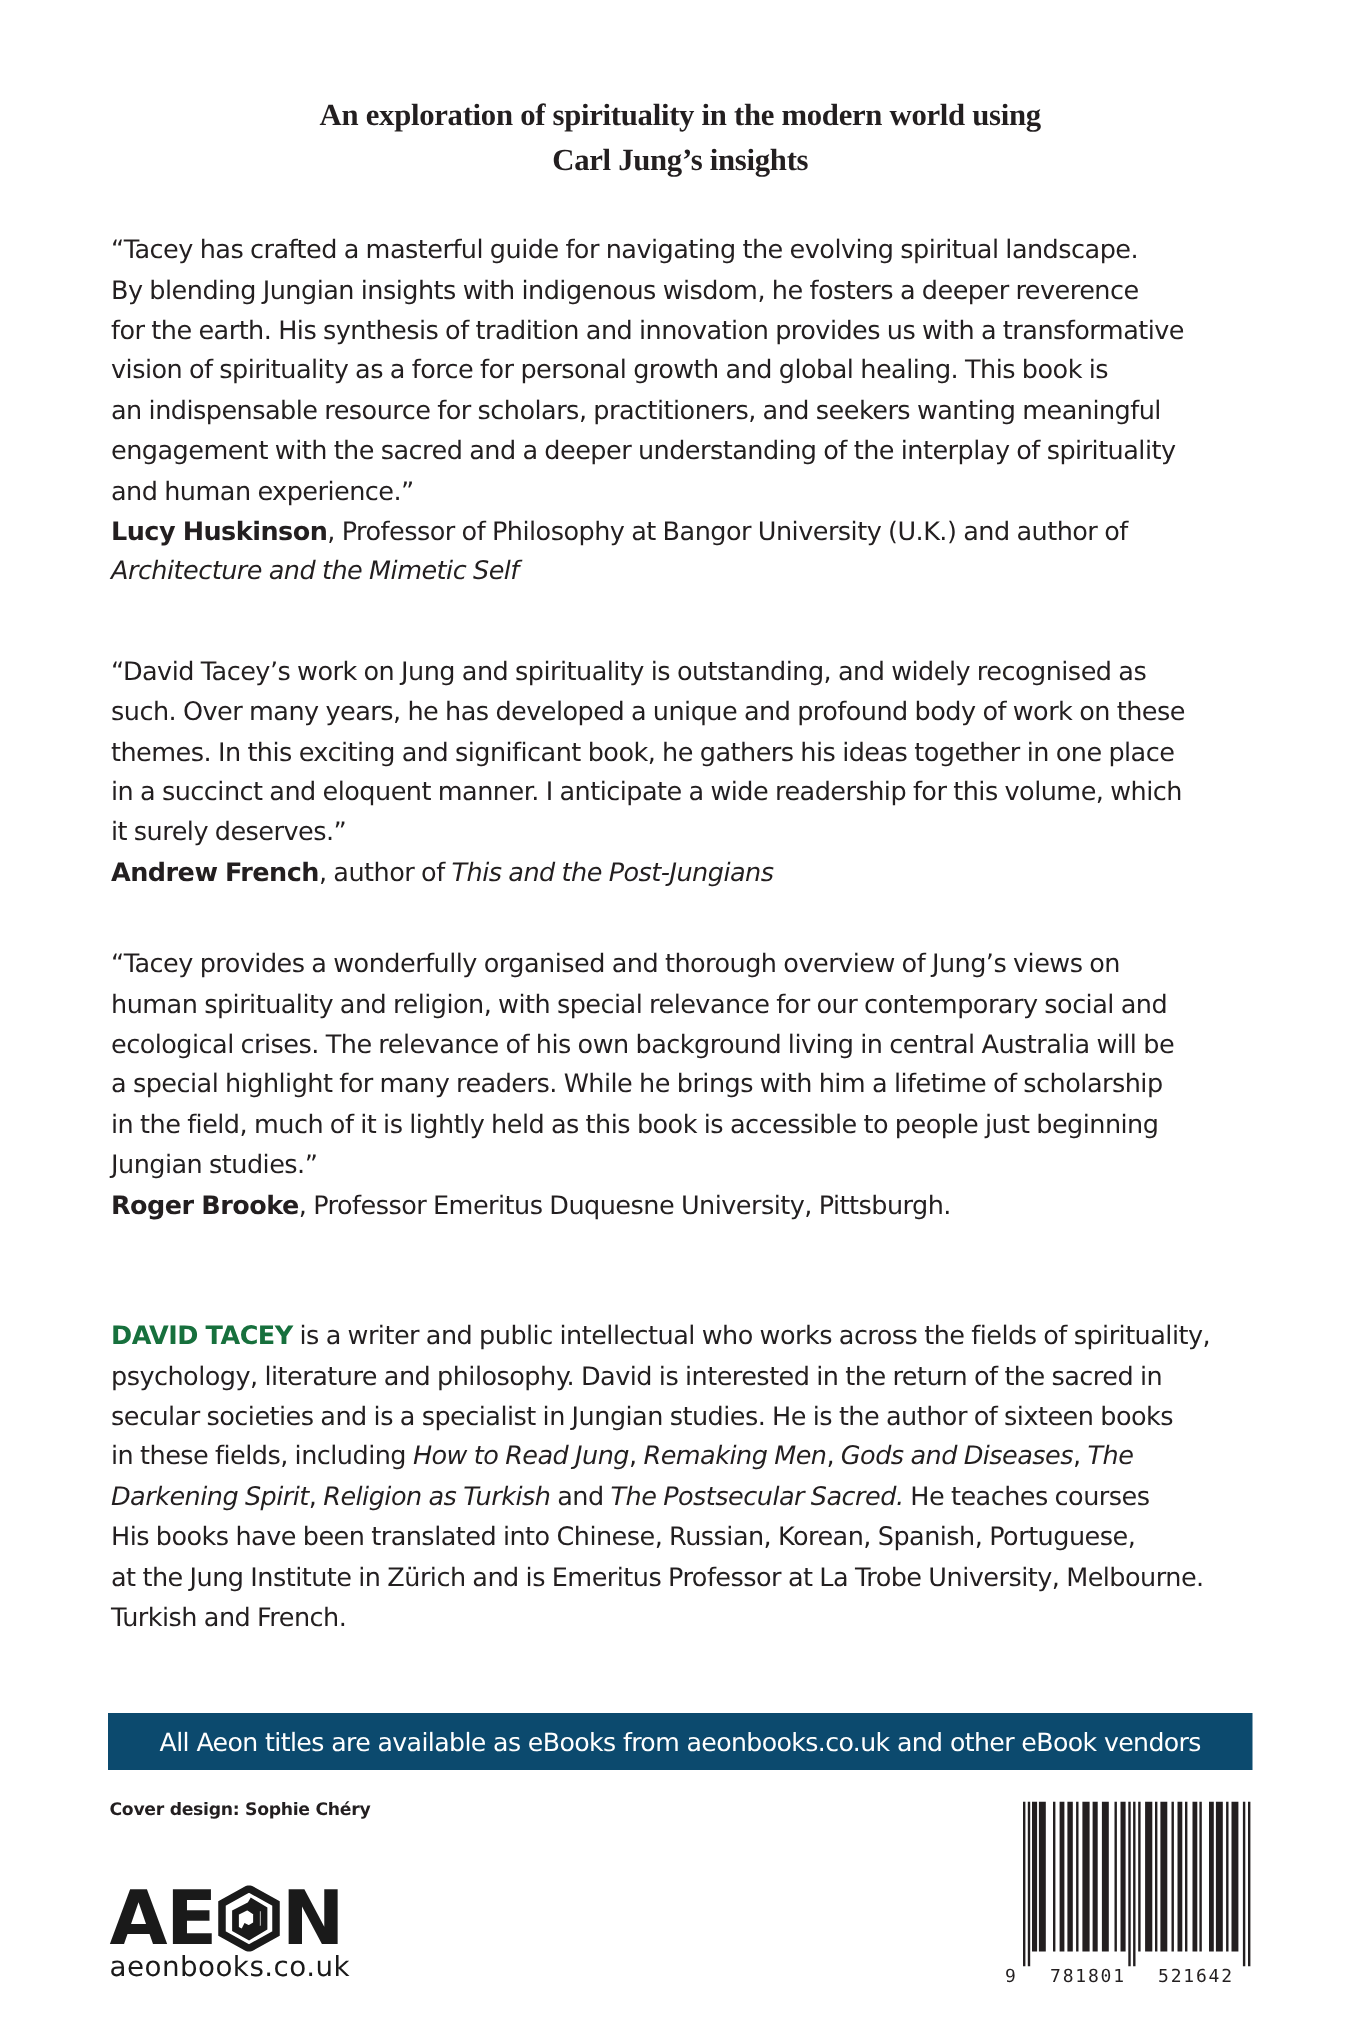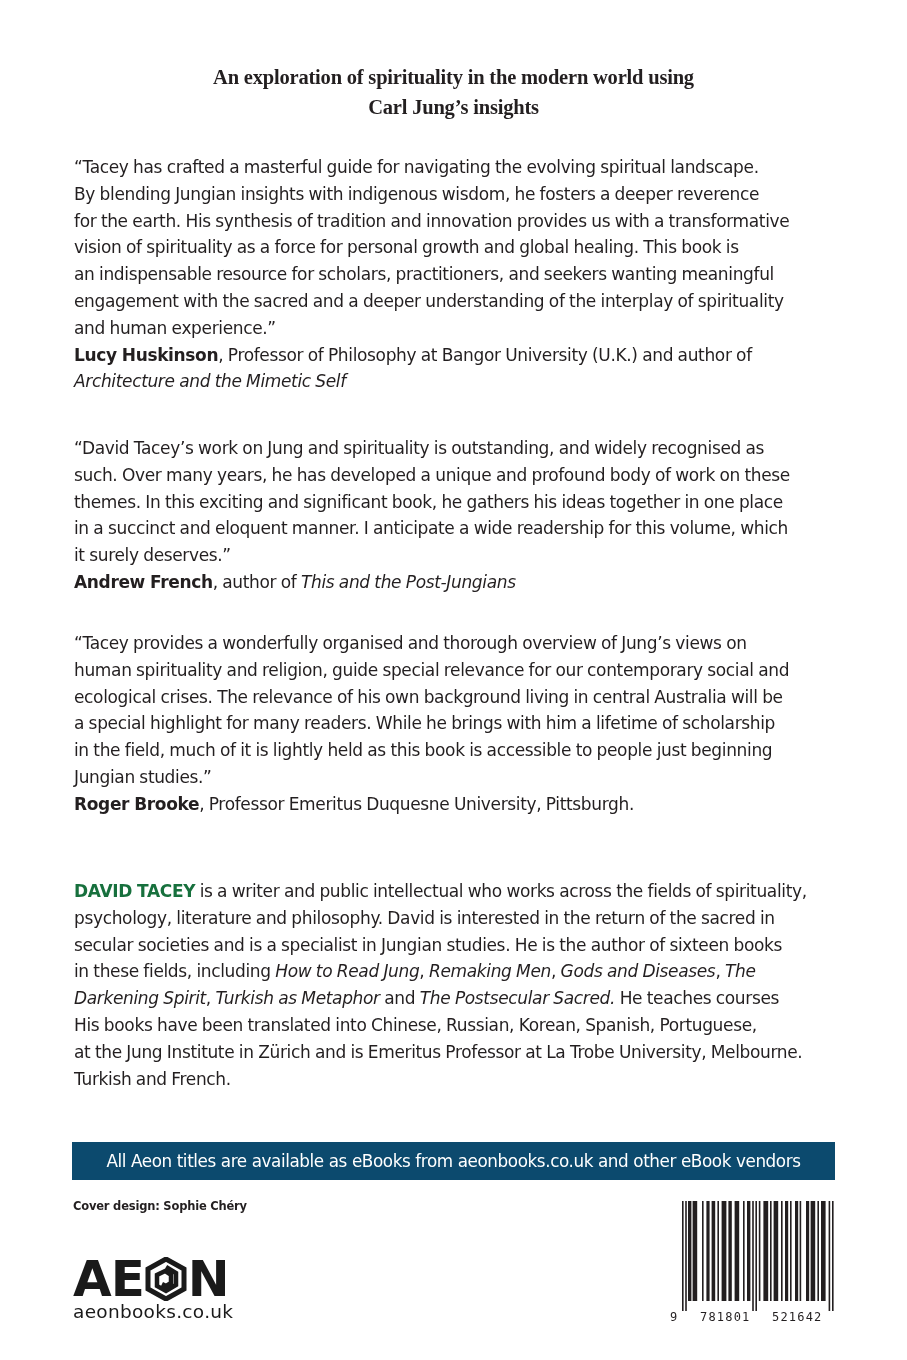--- a/index.html
+++ b/index.html
@@ -73,34 +73,34 @@
     <span class="line">“David Tacey’s work on Jung and spirituality is outstanding, and widely recognised as</span>
     <span class="line">such. Over many years, he has developed a unique and profound body of work on these</span>
     <span class="line">themes. In this exciting and significant book, he gathers his ideas together in one place</span>
     <span class="line">in a succinct and eloquent manner. I anticipate a wide readership for this volume, which</span>
     <span class="attr">it surely deserves.”</span>
     <span class="attr"><b>Andrew French</b><span>, author of </span><i>This and the Post-Jungians</i></span>
   </div>
 
   <div class="block" id="q3">
     <span class="line">“Tacey provides a wonderfully organised and thorough overview of Jung’s views on</span>
-    <span class="line">human spirituality and religion, guide special relevance for our contemporary social and</span>
+    <span class="line">human spirituality and religion, with special relevance for our contemporary social and</span>
     <span class="line">ecological crises. The relevance of his own background living in central Australia will be</span>
     <span class="line">a special highlight for many readers. While he brings with him a lifetime of scholarship</span>
     <span class="line">in the field, much of it is lightly held as this book is accessible to people just beginning</span>
     <span class="attr">Jungian studies.”</span>
     <span class="attr"><b>Roger Brooke</b><span>, Professor Emeritus Duquesne University, Pittsburgh.</span></span>
   </div>
 
   <div class="block" id="bio">
     <span class="line"><span class="bio-name">DAVID TACEY</span><span> is a writer and public intellectual who works across the fields of spirituality,</span></span>
     <span class="line">psychology, literature and philosophy. David is interested in the return of the sacred in</span>
     <span class="line">secular societies and is a specialist in Jungian studies. He is the author of sixteen books</span>
     <span class="line"><span>in these fields, including </span><i>How to Read Jung</i><span>, </span><i>Remaking Men</i><span>, </span><i>Gods and Diseases</i><span>, </span><i>The</i></span>
-    <span class="line"><i>Darkening Spirit</i><span>, </span><i>Turkish as Metaphor</i><span> and </span><i>The Postsecular Sacred.</i><span> He teaches courses</span></span>
+    <span class="line"><i>Darkening Spirit</i><span>, </span><i>Religion as Turkish</i><span> and </span><i>The Postsecular Sacred.</i><span> He teaches courses</span></span>
     <span class="line">His books have been translated into Chinese, Russian, Korean, Spanish, Portuguese,</span>
     <span class="line">at the Jung Institute in Zürich and is Emeritus Professor at La Trobe University, Melbourne.</span>
     <span class="attr">Turkish and French.</span>
   </div>
 
   <div class="banner">
     <span>All Aeon titles are available as eBooks from aeonbooks.co.uk and other eBook vendors</span>
   </div>
 
   <div class="credit">Cover design: Sophie Chéry</div>

